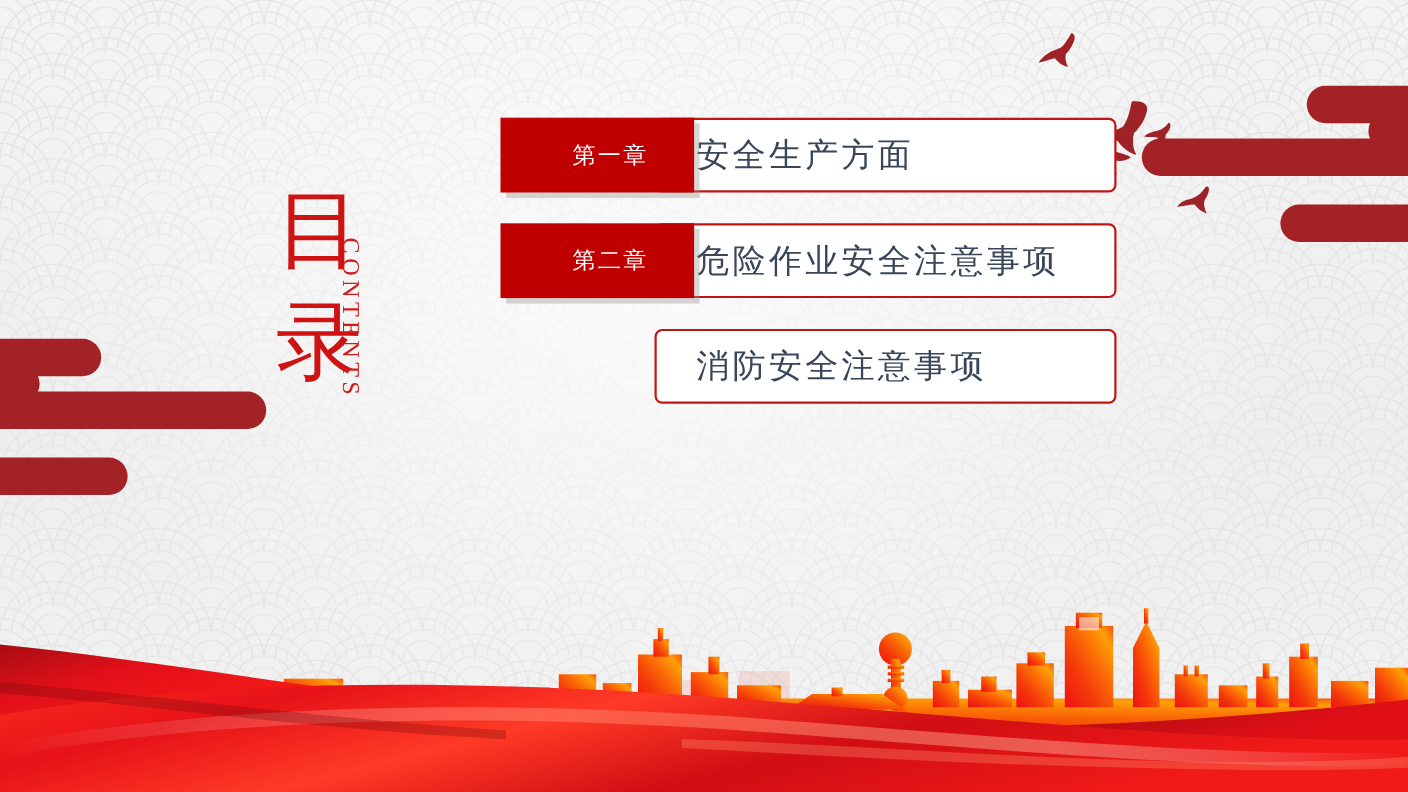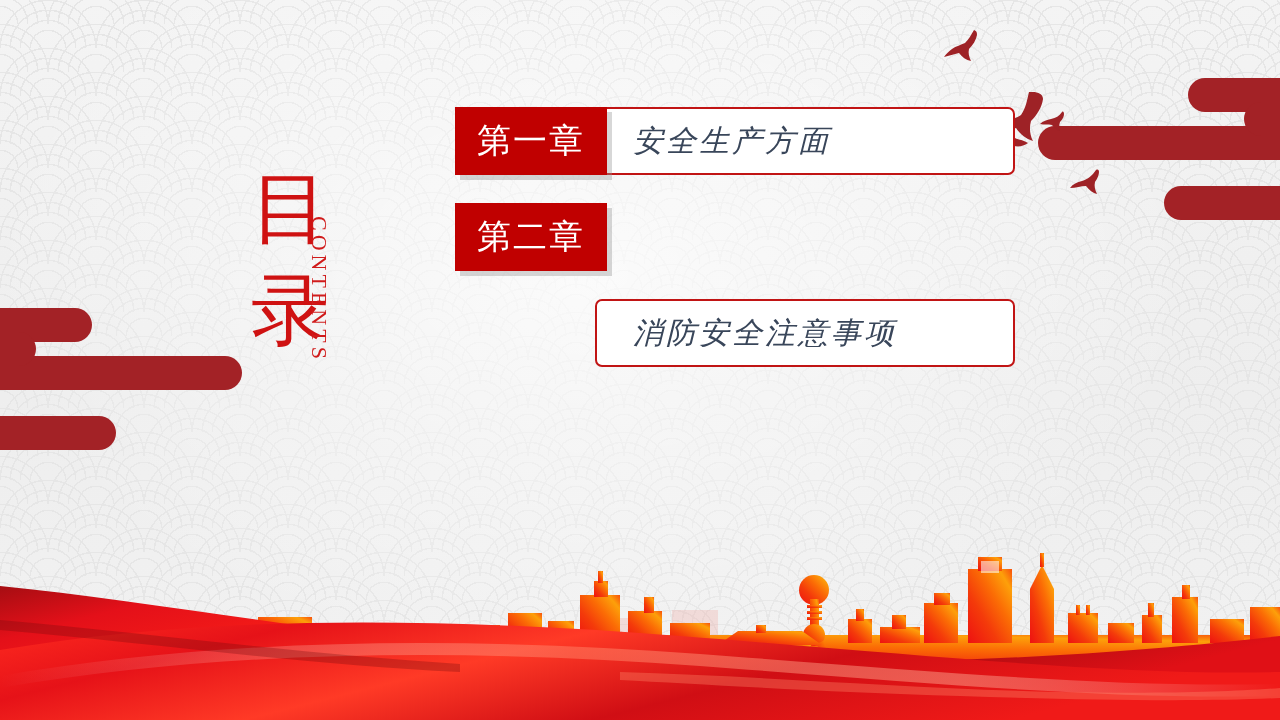--- a/index.html
+++ b/index.html
@@ -61,30 +61,31 @@
   .rows{position:absolute;left:455px;top:107px;width:560px;}
   .row{position:relative;height:68px;margin-bottom:28px;}
   .row-box{
     position:absolute;left:140px;top:0;right:0;height:68px;
     background:#ffffff;border:2px solid #c11414;border-radius:7px;
     box-sizing:border-box;
     display:flex;align-items:center;
   }
   .row-label{
     padding-left:36px;color:#39465a;font-size:30px;letter-spacing:3px;
-    font-family:"Liberation Serif","DejaVu Serif",serif;white-space:nowrap;font-style:italic;
+    font-family:"Liberation Serif","DejaVu Serif",serif;white-space:nowrap;
   }
   .row-badge{
     position:absolute;left:0;top:0;width:152px;height:68px;
     background:#c00000;color:#ffffff;
     display:flex;align-items:center;justify-content:center;
-    font-size:34px;letter-spacing:2px;
+    font-size:21px;letter-spacing:2px;
     font-family:"Liberation Serif","DejaVu Serif",serif;
     box-shadow:5px 5px 0 rgba(150,150,150,.38);
     z-index:3;
+    padding-left:24px;
   }
 
   
   .bottom{position:absolute;left:0;bottom:0;width:1280px;height:190px;}
   .skyline{position:absolute;left:0;bottom:58px;width:1280px;height:135px;}
   .skyline-back{position:absolute;left:0;bottom:0;width:1280px;height:120px;opacity:.30;}
   .ribbon{position:absolute;left:0;bottom:0;width:1280px;height:140px;}
 </style>
 </head>
 <body>
@@ -139,20 +140,23 @@
   <div class="rows">
 
     <div class="row">
       <div class="row-box">
         <div class="row-label">安全生产方面</div>
       </div>
       <div class="row-badge">第一章</div>
     </div>
 
     <div class="row">
+      <div class="row-box">
+        <div class="row-label">危险作业安全注意事项</div>
+      </div>
       <div class="row-badge">第二章</div>
     </div>
 
     <div class="row">
       <div class="row-box">
         <div class="row-label">消防安全注意事项</div>
       </div>
     </div>
 
     <div class="row">

